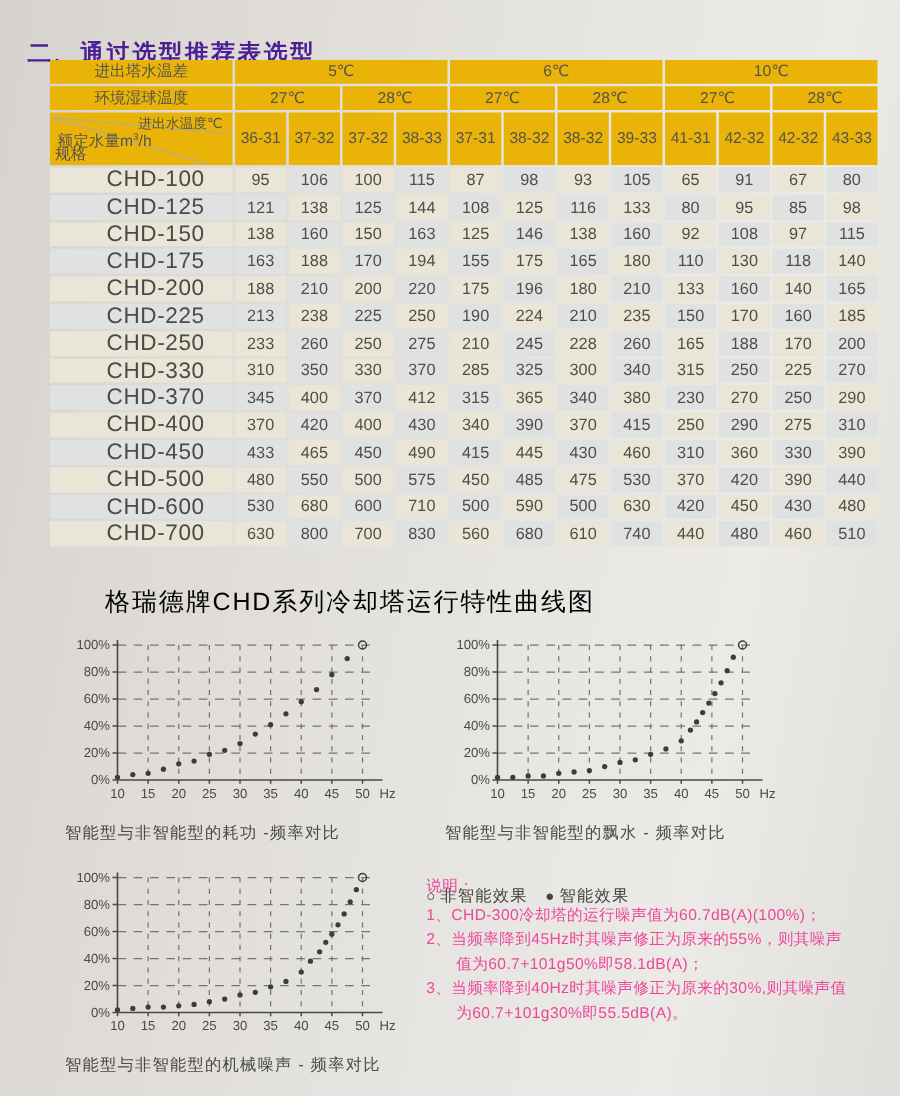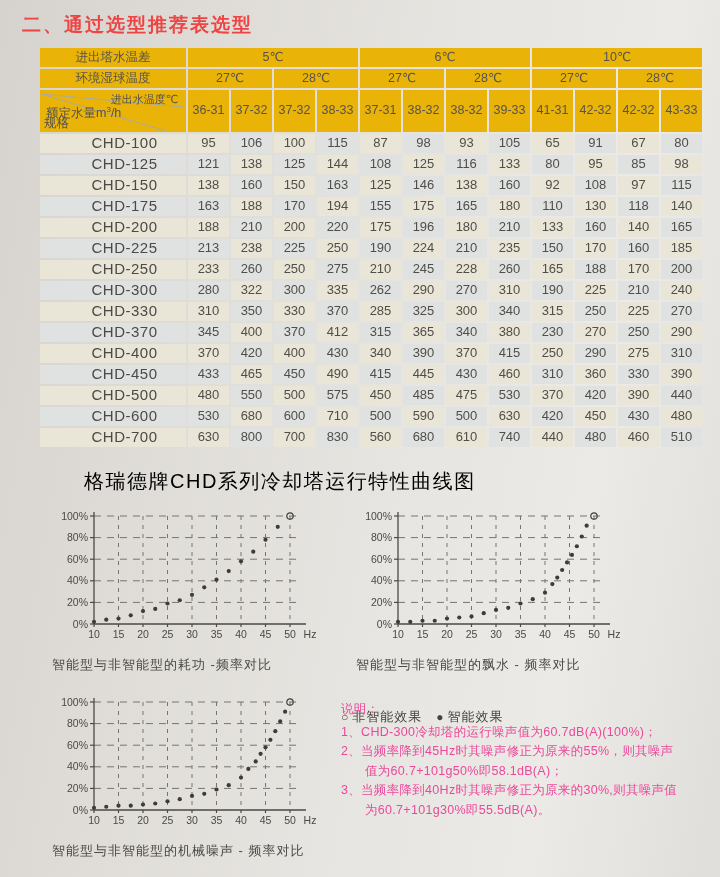--- a/index.html
+++ b/index.html
@@ -6,42 +6,42 @@
   html,body { width: 720px; height: 877px; }
   body {
     position: relative;
     font-family: "Liberation Sans", "DejaVu Sans", sans-serif;
     background: linear-gradient(100deg, #d6d3ce 0%, #dedbd6 22%, #e7e5e1 55%, #eceae7 78%, #e0deda 100%);
     color: #45443f;
     overflow: hidden;
   }
   
   .page-title {
-    position: absolute; left: 22px; top: 12px;
+    position: absolute; left: 22px; top: 30px;
     font-size: 19px; font-weight: bold; letter-spacing: 2px;
-    color: #ef4444;
+    color: #4c1d95;
   }
   
   .table-wrap {
     position: absolute; left: 38px; top: 46px; width: 666px;
   }
   table.sel {
     width: 100%; table-layout: fixed;
     border-collapse: separate; border-spacing: 2px;
     font-size: 12.5px; color: #55534e;
   }
   table.sel th, table.sel td {
     font-weight: normal; text-align: center; vertical-align: middle;
     height: 19px; line-height: 1.1; overflow: hidden; white-space: nowrap;
   }
   .hdr  { background: #eab308; }
   .c-cream { background: #e9e5d7; }
   .c-cool  { background: #dfe2e1; }
   td.val { font-size: 13px; color: #504e49; }
-  th.model { font-size: 15px; color: #4b4a47; letter-spacing: 0.5px; padding-left: 23px; }
+  th.model { font-size: 18px; color: #4b4a47; letter-spacing: 0.5px; padding-left: 23px; }
   th.corner { position: relative; height: 42px; }
   .corner-top   { position: absolute; top: 3px;  right: 8px;  font-size: 11px; }
   .corner-mid   { position: absolute; top: 16px; left: 6px;   font-size: 12.5px; }
   .corner-bot   { position: absolute; bottom: 1px; left: 4px; font-size: 12.5px; }
   .corner svg   { position: absolute; left: 0; top: 0; }
   sup { font-size: 8px; }
   
   .section-title {
     position: absolute; left: 84px; top: 468px;
     font-size: 20px; color: #000000; letter-spacing: 1.5px;
@@ -219,35 +219,20 @@
           <td class="val c-cream">250</td>
           <td class="val c-cool">275</td>
           <td class="val c-cream">210</td>
           <td class="val c-cool">245</td>
           <td class="val c-cream">228</td>
           <td class="val c-cool">260</td>
           <td class="val c-cream">165</td>
           <td class="val c-cool">188</td>
           <td class="val c-cream">170</td>
           <td class="val c-cool">200</td>
-        </tr>
-        <tr>
-          <th class="model c-cool">CHD-300</th>
-          <td class="val c-cool">280</td>
-          <td class="val c-cream">322</td>
-          <td class="val c-cool">300</td>
-          <td class="val c-cream">335</td>
-          <td class="val c-cool">262</td>
-          <td class="val c-cream">290</td>
-          <td class="val c-cool">270</td>
-          <td class="val c-cream">310</td>
-          <td class="val c-cool">190</td>
-          <td class="val c-cream">225</td>
-          <td class="val c-cool">210</td>
-          <td class="val c-cream">240</td>
         </tr>
         <tr>
           <th class="model c-cream">CHD-330</th>
           <td class="val c-cream">310</td>
           <td class="val c-cool">350</td>
           <td class="val c-cream">330</td>
           <td class="val c-cool">370</td>
           <td class="val c-cream">285</td>
           <td class="val c-cool">325</td>
           <td class="val c-cream">300</td>

